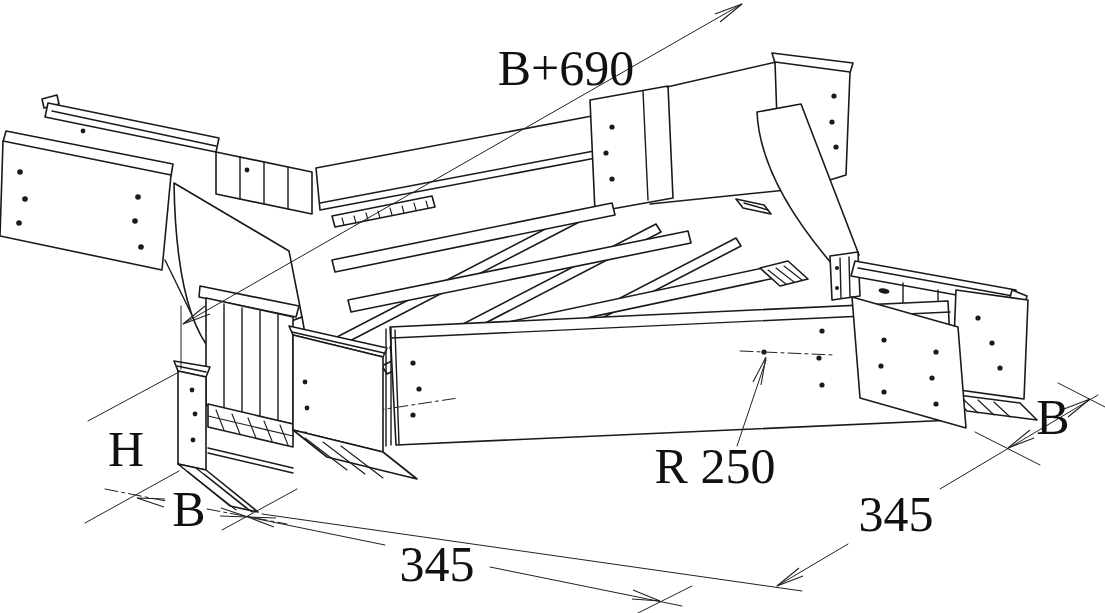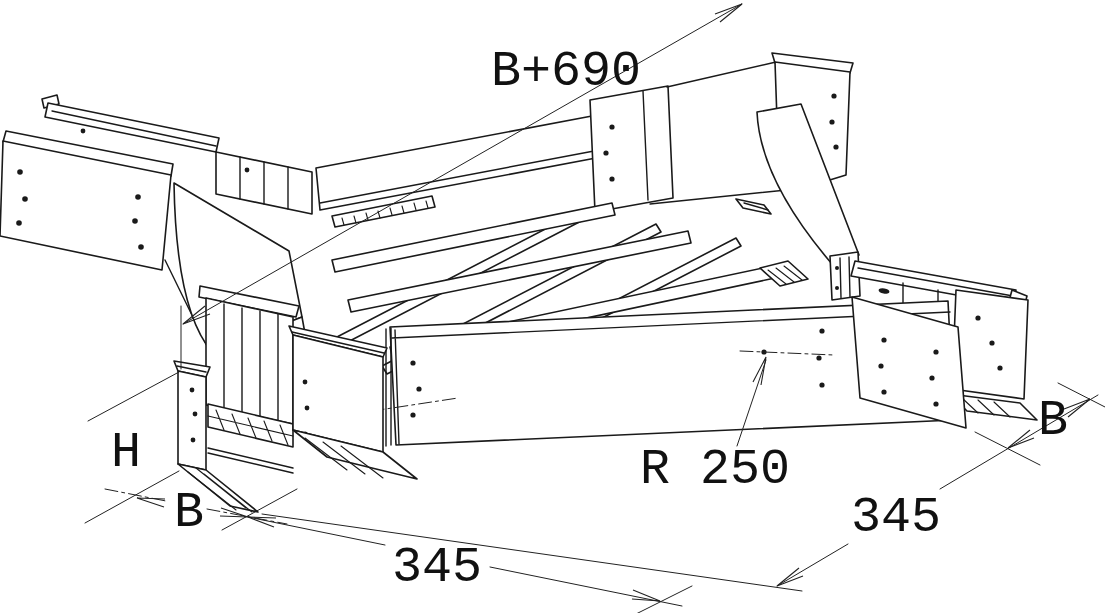--- a/index.html
+++ b/index.html
@@ -1,20 +1,20 @@
 <!DOCTYPE html>
 <html><head>
 <meta charset="utf-8">
 <style>
   html,body{margin:0;padding:0;background:#ffffff;}
   .stage{
     position:relative;
     width:1105px;height:613px;
     background:#ffffff;
-    font-family:Liberation Mono, monospace;
+    font-family:Liberation Serif, serif;
     overflow:hidden;
   }
   svg{display:block;}
   .struct{fill:#ffffff;stroke:#1a1a1a;stroke-width:1.6;stroke-linejoin:round;stroke-linecap:round;}
   .sline{fill:none;stroke:#1a1a1a;stroke-width:1.4;stroke-linecap:round;}
   .hatch{fill:none;stroke:#1a1a1a;stroke-width:1.1;stroke-linecap:round;}
   .hole{fill:#1a1a1a;stroke:none;}
   .dim{fill:none;stroke:#222222;stroke-width:1;stroke-linecap:round;}
   .dimdash{fill:none;stroke:#222222;stroke-width:1;stroke-dasharray:13 4 3 4;stroke-linecap:round;}
   .arrow{fill:none;stroke:#222222;stroke-width:1.1;stroke-linejoin:miter;}

